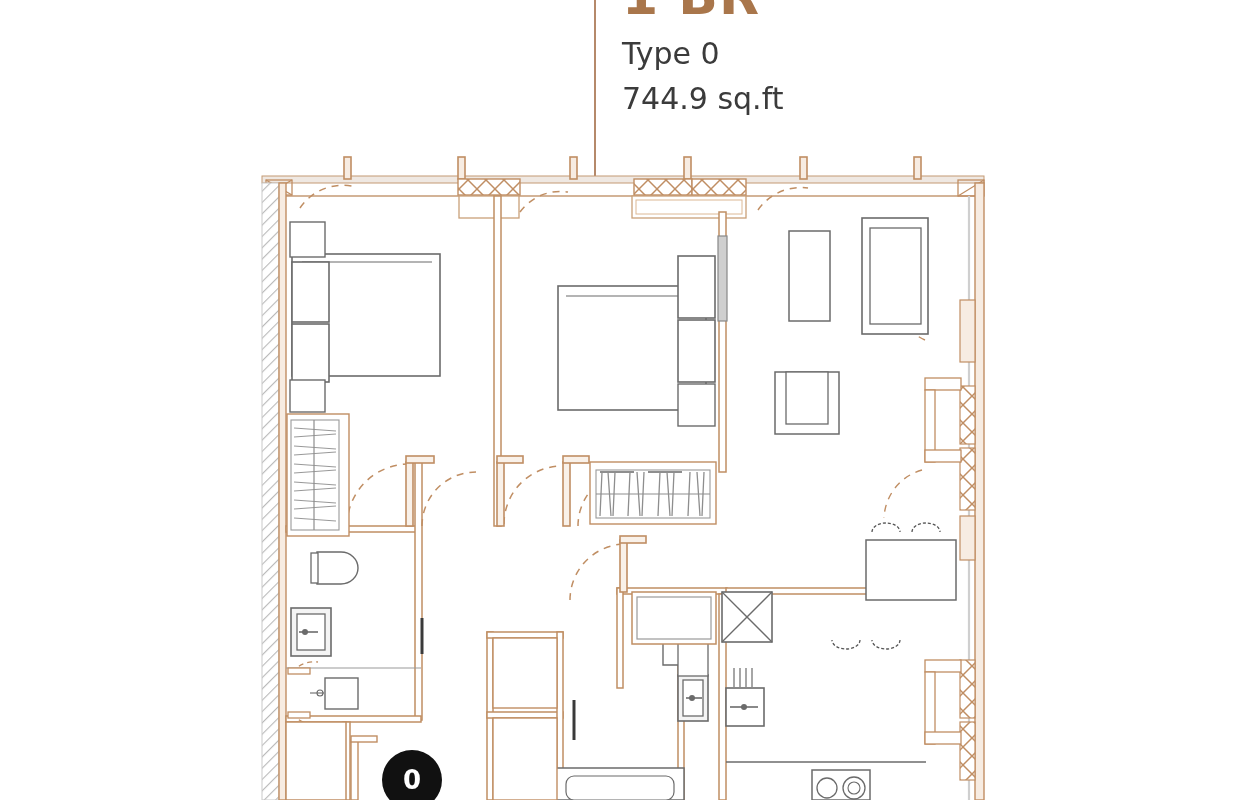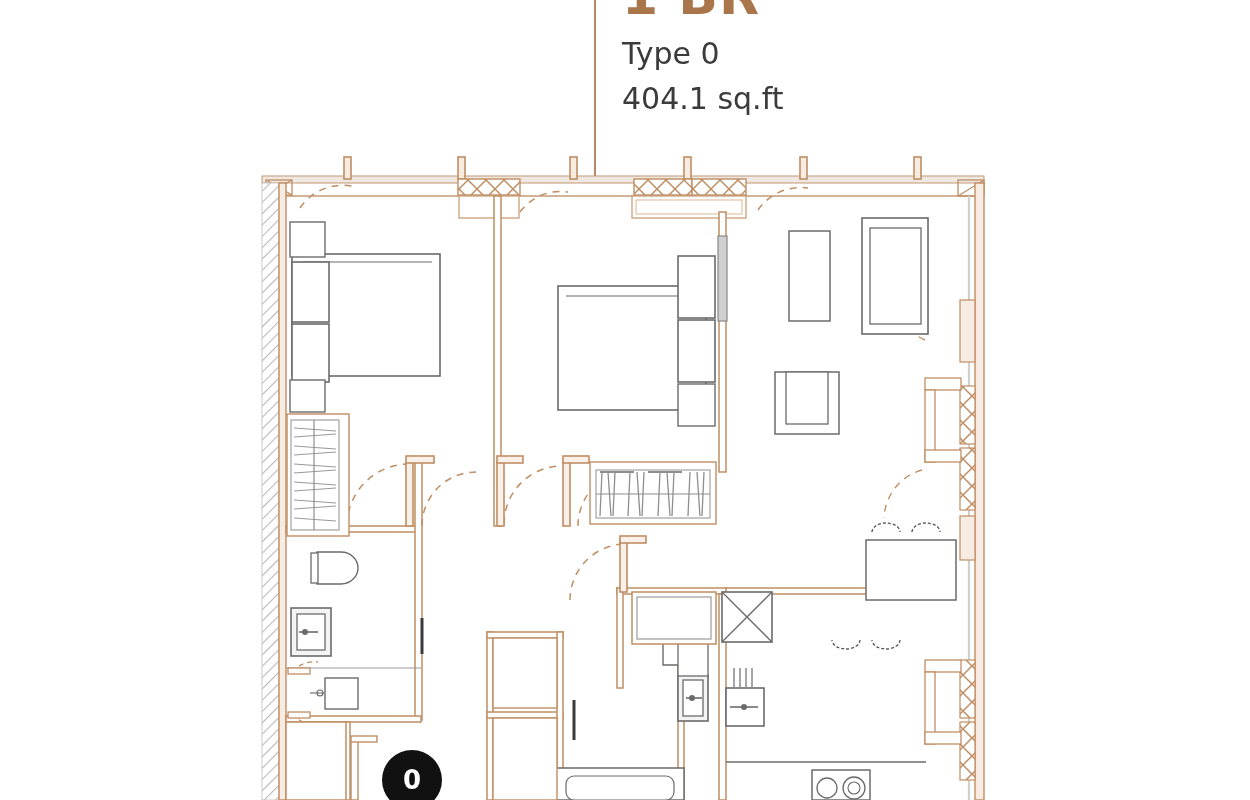--- a/index.html
+++ b/index.html
@@ -23,21 +23,21 @@
 </style>
 </head>
 <body>
 
 <div id="stage">
 
   <div class="callout-line" style="left:594px;top:0px;width:2px;height:176px;"></div>
 
   <div class="title-main" style="left:622px;top:-34px;font-size:52px;">1 BR</div>
   <div class="title-sub" style="left:622px;top:36px;font-size:30px;">Type 0</div>
-  <div class="title-sub" style="left:622px;top:81px;font-size:30px;">404.1 sq.ft</div>
+  <div class="title-sub" style="left:622px;top:81px;font-size:30px;">744.9 sq.ft</div>
 
   <svg id="plan" width="1250" height="800" viewBox="0 0 1250 800">
     <defs>
 
       <pattern id="hatchDiag" width="8" height="8" patternUnits="userSpaceOnUse" patternTransform="rotate(45)">
         <rect width="8" height="8" fill="#ffffff"></rect>
         <line x1="0" y1="0" x2="0" y2="8" stroke="#b9b9b9" stroke-width="2.2"></line>
       </pattern>
 
       <pattern id="hatchX" width="18" height="18" patternUnits="userSpaceOnUse">

